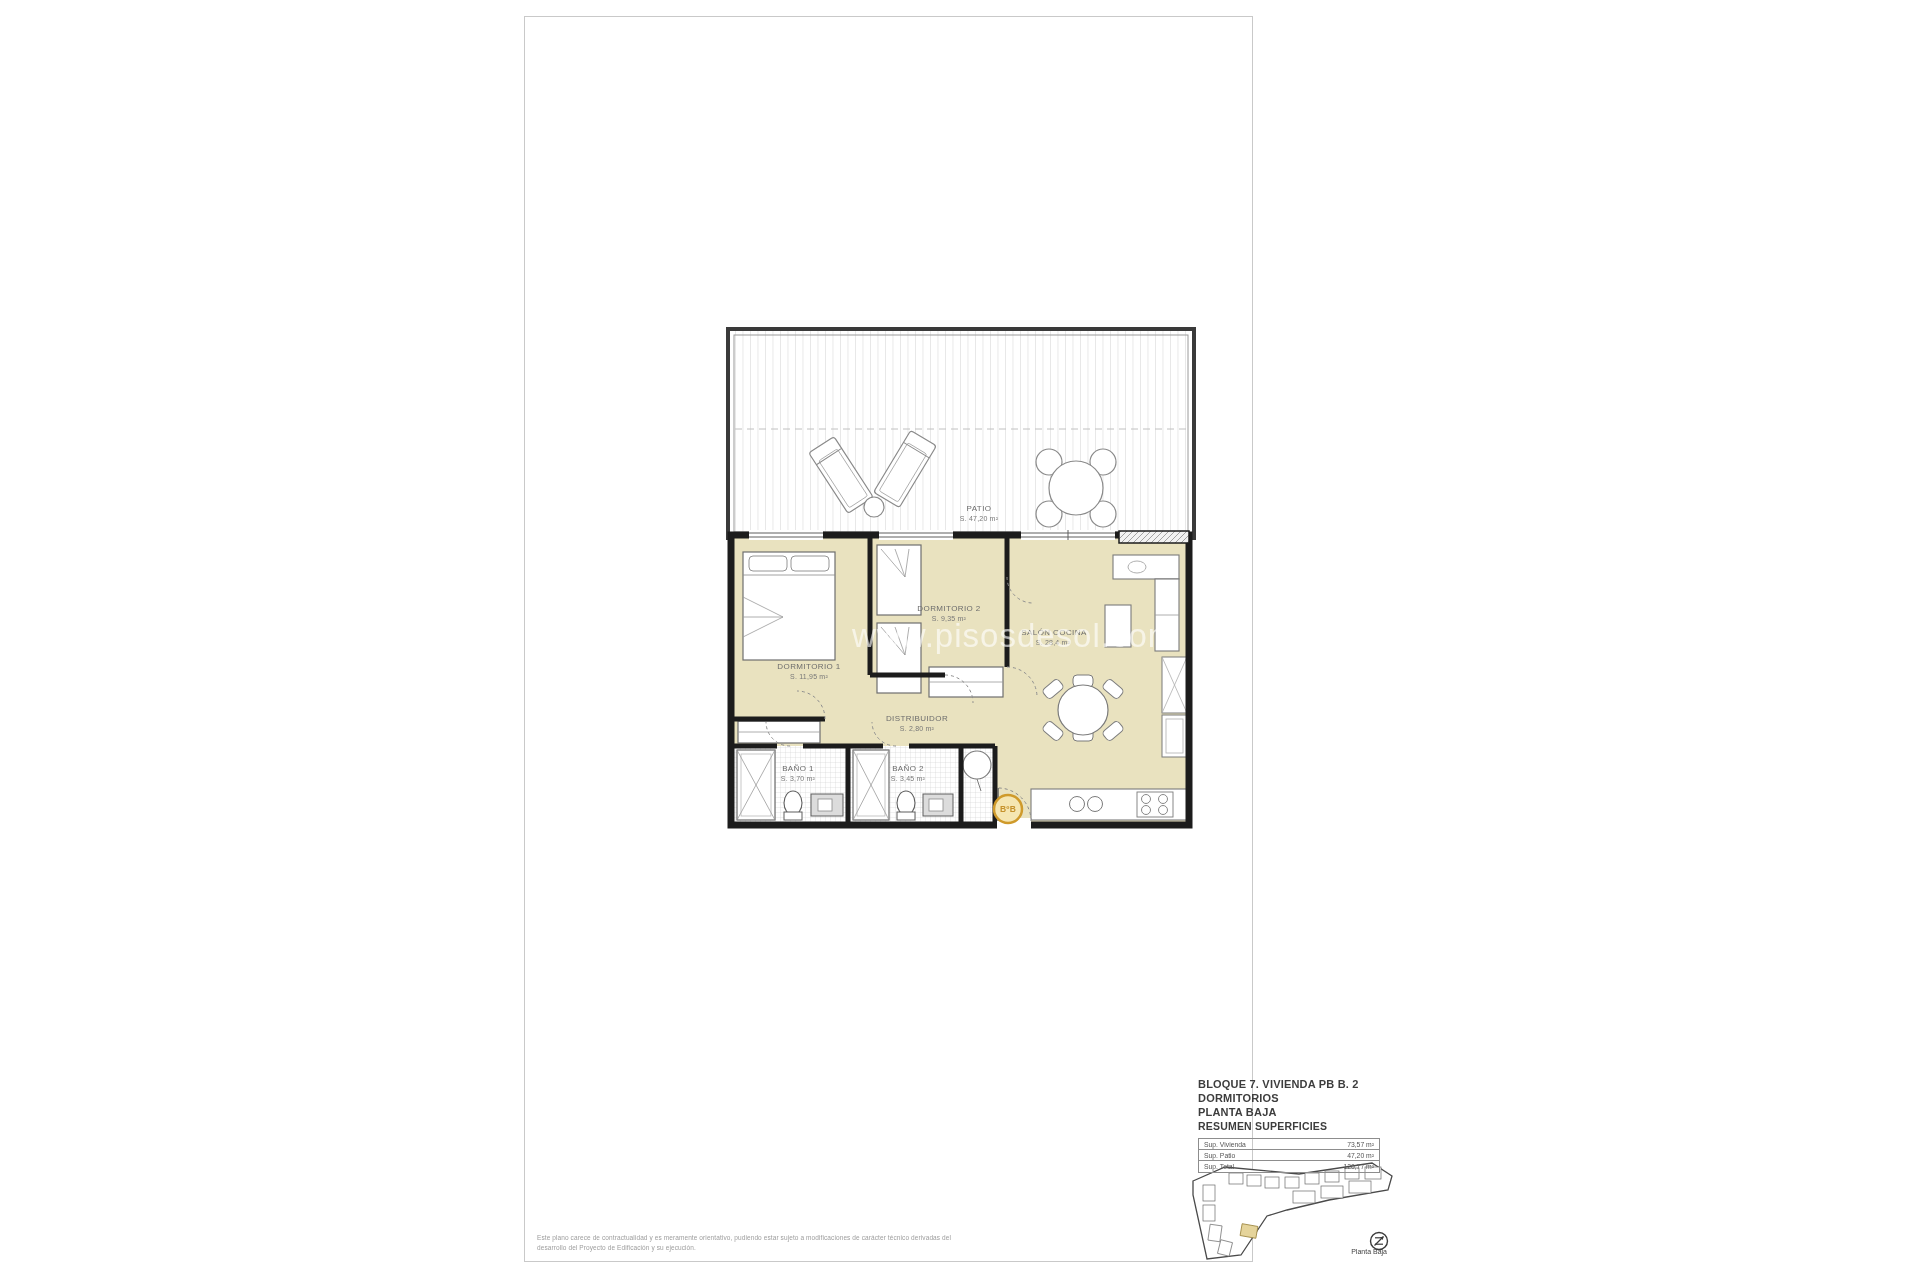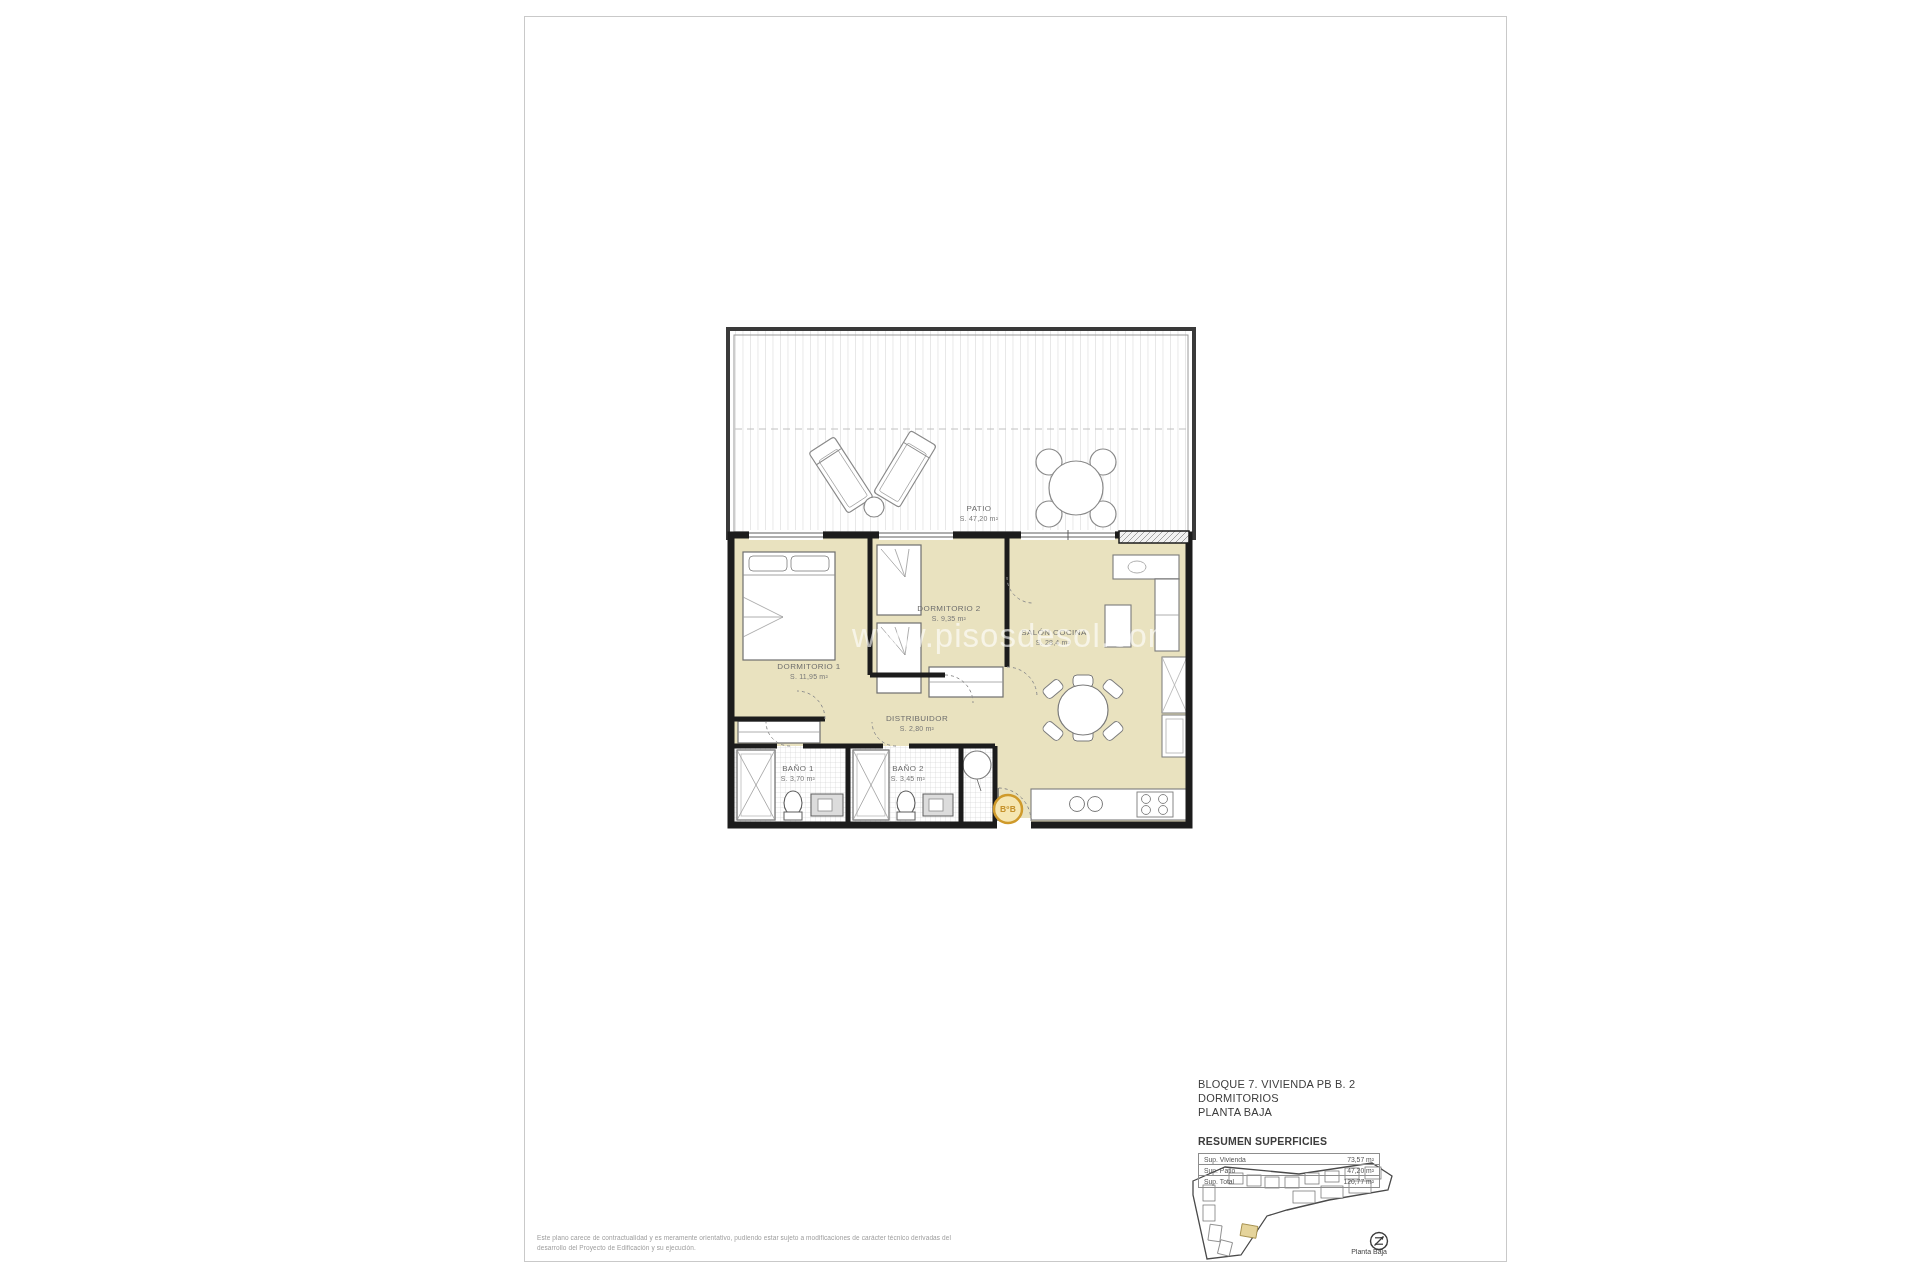--- a/index.html
+++ b/index.html
@@ -2,41 +2,41 @@
 <html><head>
 <meta charset="utf-8">
 <style>
   html,body{margin:0;padding:0;}
   body{
     width:1920px;height:1280px;position:relative;overflow:hidden;
     background:#ffffff;
     font-family:"Liberation Sans", sans-serif;
   }
   .sheet{
-    position:absolute;left:524px;top:16px;width:983px;height:1246px;
+    position:absolute;left:524px;top:16px;width:729px;height:1246px;
     background:#ffffff;border:1px solid #c9c9c9;box-sizing:border-box;
   }
   svg{position:absolute;left:0;top:0;}
   svg text{font-family:"Liberation Sans", sans-serif;}
   .room-name{font-size:8px;fill:#6c6c6c;letter-spacing:.4px;}
   .room-area{font-size:7px;fill:#787878;letter-spacing:.2px;}
   .badge-text{font-size:8.5px;font-weight:bold;fill:#c6922c;letter-spacing:.2px;}
   .watermark{
     position:absolute;left:290px;top:600px;width:330px;
     font-size:33px;color:rgba(255,255,255,0.62);
     letter-spacing:1px;white-space:nowrap;z-index:5;
     font-weight:500;
     margin-left:37px;
   }
   .title-block{
     position:absolute;left:673px;top:1060px;width:182px;z-index:4;
     color:#3d3d3d;
   }
-  .title-line{font-size:11px;font-weight:normal;line-height:14px;letter-spacing:.2px;}
-  .subtitle-line{font-size:10.5px;font-weight:bold;line-height:13px;margin-top:16px;letter-spacing:.2px;}
+  .title-line{font-size:11px;font-weight:bold;line-height:14px;letter-spacing:.2px;}
+  .subtitle-line{font-size:10.5px;font-weight:bold;line-height:13px;margin-top:1px;letter-spacing:.2px;}
   .area-table{margin-top:5px;border:1px solid #8d8d8d;}
   .area-row{
     display:flex;justify-content:space-between;align-items:center;
     height:11px;border-bottom:1px solid #8d8d8d;box-sizing:border-box;
     font-size:6.8px;color:#555;padding:0 5px;
   }
   .area-row:last-child{border-bottom:none;}
   .area-row .val{text-align:right;}
   .siteplan-caption{
     position:absolute;left:770px;top:1231px;width:92px;text-align:right;

